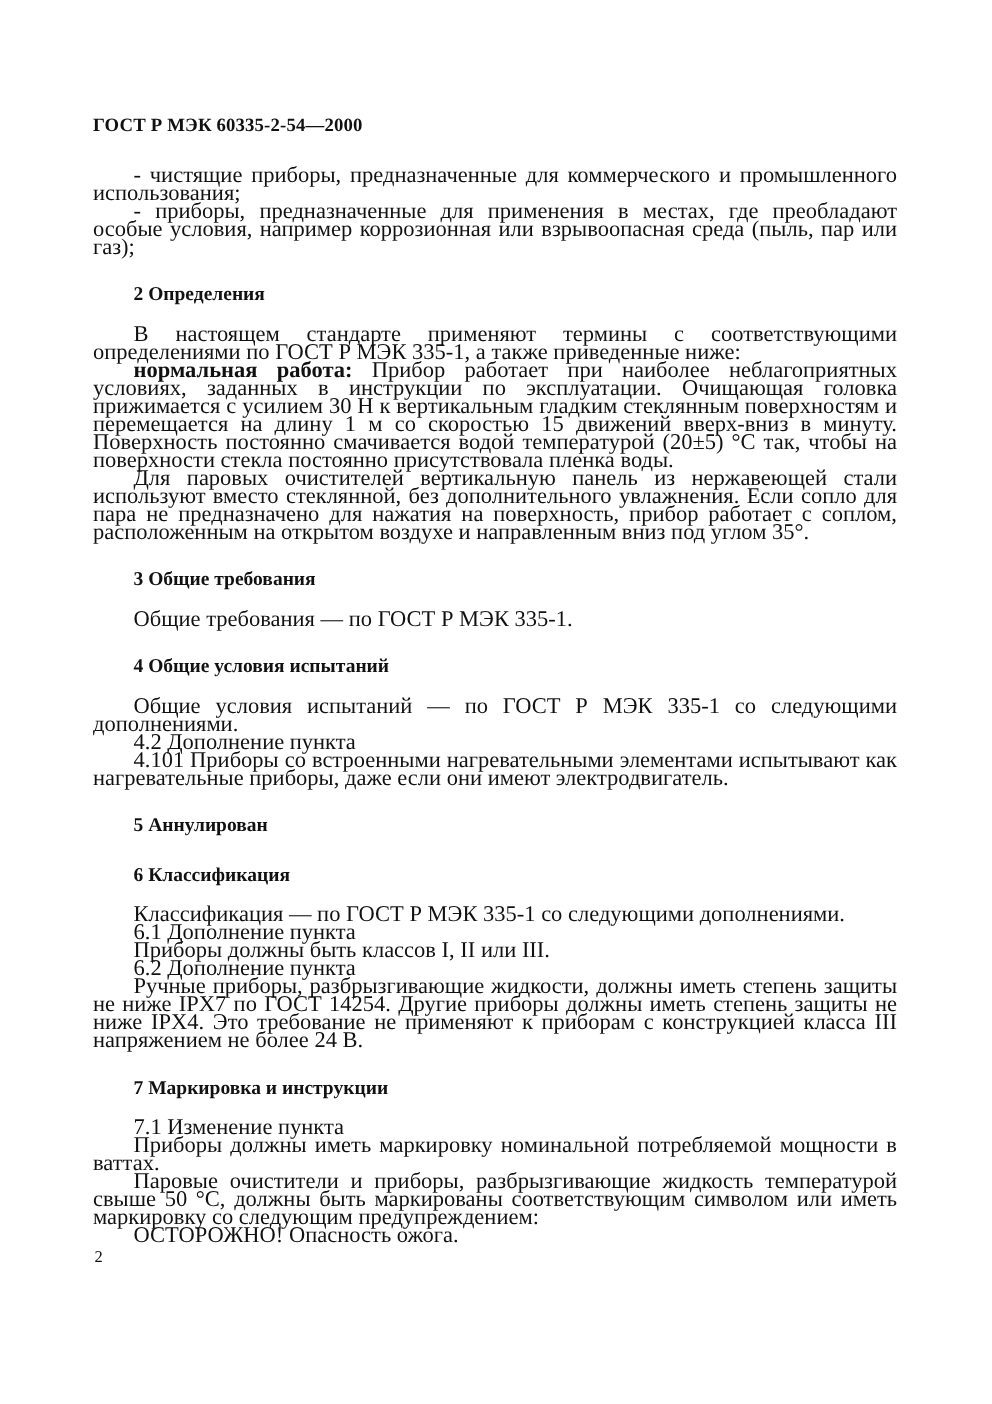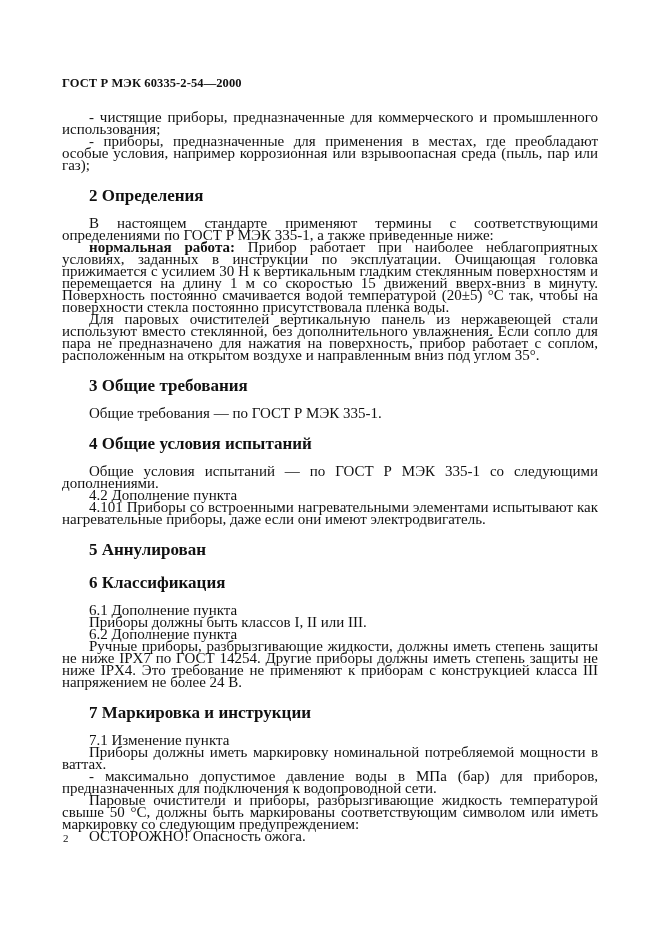--- a/index.html
+++ b/index.html
@@ -3,21 +3,21 @@
 <meta charset="utf-8">
 <style>
   html, body { margin:0; padding:0; background:#ffffff; }
   body { width:661px; height:936px; position:relative; overflow:hidden;
          font-family:"Liberation Serif","DejaVu Serif",serif; color:#111; }
   .page { position:absolute; left:62px; top:48px; width:536px;margin-top:28px; }
   .doc-header { font-weight:bold; font-size:12.5px; margin:0 0 20px 0; letter-spacing:0.1px; }
   p { margin:0; font-size:15px; line-height:12px; text-align:justify; }
   .ind { text-indent:27px; }
   .bul { text-indent:27px; }
-  h2 { font-size:17px; font-weight:bold; margin:0; padding-left:27px; line-height:16px; }
+  h2 { font-size:13px; font-weight:bold; margin:0; padding-left:27px; line-height:16px; }
   .sec { margin-top:17px; margin-bottom:13px; }
   .page-num { position:absolute; left:63px; top:832px; font-size:11px; }
   .bold { font-weight:bold; }
 </style>
 </head>
 <body>
 
 <div class="page">
   <div class="doc-header">ГОСТ Р МЭК 60335-2-54—2000</div>
 
@@ -33,26 +33,26 @@
   <p class="ind">Общие требования — по ГОСТ Р МЭК 335-1.</p>
 
   <h2 class="sec">4  Общие условия испытаний</h2>
   <p class="ind">Общие условия испытаний — по ГОСТ Р МЭК 335-1 со следующими дополнениями.</p>
   <p class="ind">4.2  Дополнение пункта</p>
   <p class="ind">4.101  Приборы со встроенными нагревательными элементами испытывают как нагревательные приборы, даже если они имеют электродвигатель.</p>
 
   <h2 class="sec">5  Аннулирован</h2>
 
   <h2 class="sec">6  Классификация</h2>
+  <p class="ind">Классификация — по ГОСТ Р МЭК 335-1 со следующими дополнениями.</p>
   <p class="ind">6.1  Дополнение пункта</p>
   <p class="ind">Приборы должны быть классов I, II или III.</p>
   <p class="ind">6.2  Дополнение пункта</p>
   <p class="ind">Ручные приборы, разбрызгивающие жидкости, должны иметь степень защиты не ниже IPX7 по ГОСТ 14254. Другие приборы должны иметь степень защиты не ниже IPX4. Это требование не применяют к приборам с конструкцией класса III напряжением не более 24 В.</p>
 
   <h2 class="sec">7  Маркировка и инструкции</h2>
   <p class="ind">7.1  Изменение пункта</p>
   <p class="ind">Приборы должны иметь маркировку номинальной потребляемой мощности в ваттах.</p>
-  <p class="ind">- максимально допустимое давление воды в МПа (бар) для приборов, предназначенных для подключения к водопроводной сети.</p>
   <p class="ind">Паровые очистители и приборы, разбрызгивающие жидкость температурой свыше 50 °С, должны быть маркированы соответствующим символом или иметь маркировку со следующим предупреждением:</p>
   <p class="ind">ОСТОРОЖНО! Опасность ожога.</p>
 </div>
 
 <div class="page-num">2</div>
 
 </body></html>

